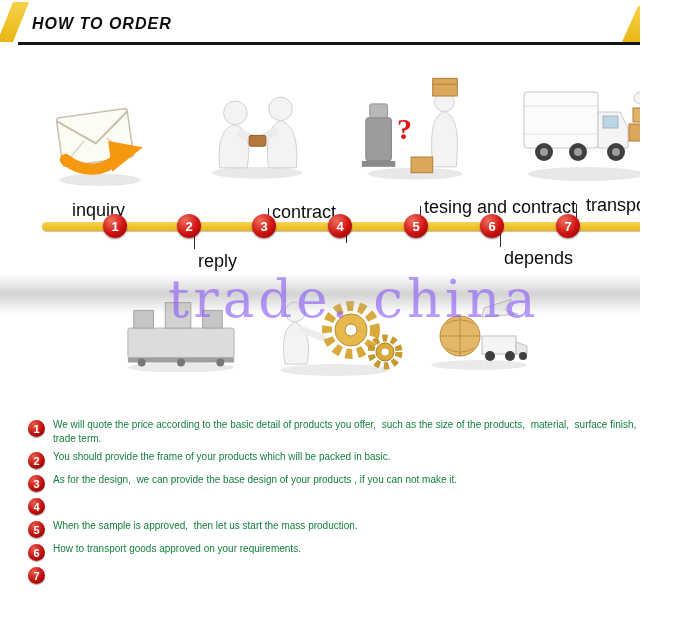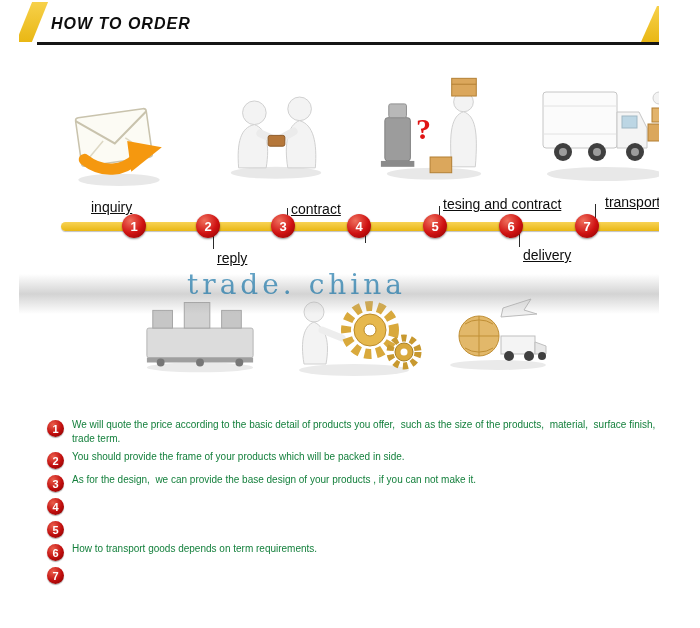--- a/index.html
+++ b/index.html
@@ -1,45 +1,45 @@
 <!DOCTYPE html>
 <html><head>
 <meta charset="utf-8">
 <style>
   html,body{margin:0;padding:0;background:#fff;}
   .canvas{
     position:relative;width:640px;height:628px;background:#ffffff;
-    font-family:"Liberation Sans",sans-serif;color:#111;overflow:hidden;margin-left:19px;
+    font-family:"Liberation Sans",sans-serif;color:#111;overflow:hidden;
   }
   
   .hdr-left-stripe{position:absolute;left:5px;top:2px;width:16px;height:40px;
     background:linear-gradient(#f7d14a,#e9b714);transform:skewX(-22deg);}
   .hdr-line{position:absolute;left:18px;top:42px;width:650px;height:3px;background:#151515;}
   .hdr-right-stripe{position:absolute;left:630px;top:6px;width:42px;height:36px;
     background:linear-gradient(#f7d14a,#e9b714);transform:skewX(-24deg);}
   .hdr-title{position:absolute;left:32px;top:15px;font-style:italic;font-weight:bold;
     font-size:16px;letter-spacing:1px;color:#0d0d0d;}
   
   .tl-bar{position:absolute;left:42px;top:222px;width:618px;height:9px;border-radius:5px;
     background:linear-gradient(#f8d355,#e9b714);box-shadow:0 1px 1px rgba(0,0,0,.25);}
   .tl-circle{position:absolute;top:214px;width:24px;height:24px;border-radius:50%;
     background:radial-gradient(circle at 35% 28%,#ef6f5c,#cf1212 55%,#870000);
     color:#fff;font-weight:bold;font-size:13px;display:flex;align-items:center;
     justify-content:center;box-shadow:0 1px 2px rgba(0,0,0,.45);}
-  .tl-label{position:absolute;font-size:14px;color:#0d0d0d;white-space:pre-line;line-height:1.25;text-decoration:underline;}
+  .tl-label{position:absolute;font-size:18px;color:#0d0d0d;white-space:pre-line;line-height:1.25;}
   .conn{position:absolute;width:1px;background:#2a2a2a;}
   
   .icon-box{position:absolute;}
   .q-mark{position:absolute;font-size:30px;font-weight:bold;color:#e01414;
     font-family:"Liberation Serif",serif;}
   
   .wm-band{position:absolute;left:0;top:274px;width:700px;height:40px;
     background:linear-gradient(to bottom,rgba(190,190,190,0),rgba(168,168,168,.5) 50%,rgba(190,190,190,0));
     pointer-events:none;}
-  .wm-text{position:absolute;left:168px;top:268px;font-size:28px;color:#0369a1;opacity:.62;
+  .wm-text{position:absolute;left:168px;top:268px;font-size:53px;color:#8b5cf6;opacity:.62;
     letter-spacing:4px;font-family:"DejaVu Serif",serif;pointer-events:none;}
   
   .notes{position:absolute;left:28px;top:418px;width:650px;}
   .note{display:flex;align-items:flex-start;gap:8px;margin-bottom:4px;}
   .note-num{flex:0 0 auto;width:17px;height:17px;border-radius:50%;margin-top:2px;
     background:radial-gradient(circle at 35% 28%,#ea5d4b,#c00d0d 55%,#7a0000);
     color:#fff;font-size:11px;font-weight:bold;display:flex;align-items:center;justify-content:center;
     box-shadow:0 1px 1px rgba(0,0,0,.35);}
   .note-text{font-size:10px;line-height:1.42;color:#15803d;white-space:pre-wrap;}
 </style>
@@ -128,21 +128,21 @@
   <div class="tl-bar"></div>
   <div class="tl-circle" style="left:103px">1</div>
   <div class="tl-circle" style="left:177px">2</div>
   <div class="tl-circle" style="left:252px">3</div>
   <div class="tl-circle" style="left:328px">4</div>
   <div class="tl-circle" style="left:404px">5</div>
   <div class="tl-circle" style="left:480px">6</div>
   <div class="tl-circle" style="left:556px">7</div>
 
   <div class="tl-label" style="left:198px;top:250px">reply</div>
-  <div class="tl-label" style="left:504px;top:247px">delivery</div>
+  <div class="tl-label" style="left:504px;top:247px">depends</div>
 
   <div class="icon-box" style="left:122px;top:292px;width:118px;height:82px">
     <svg width="118" height="82" viewBox="0 0 120 82">
       <ellipse cx="60" cy="76" rx="54" ry="5" fill="#eaeaea"></ellipse>
       <rect x="6" y="36" width="108" height="30" rx="2" fill="#dcdcdc" stroke="#b5b5b5"></rect>
       <rect x="12" y="18" width="20" height="18" fill="#c6c6c6" stroke="#a5a5a5"></rect>
       <rect x="44" y="10" width="26" height="26" fill="#d2d2d2" stroke="#a5a5a5"></rect>
       <rect x="82" y="18" width="20" height="18" fill="#c6c6c6" stroke="#a5a5a5"></rect>
       <rect x="6" y="66" width="108" height="5" fill="#9f9f9f"></rect>
       <circle cx="20" cy="71" r="4" fill="#777"></circle>
@@ -183,34 +183,35 @@
   <div class="wm-band"></div>
   <div class="wm-text">trade. china</div>
 
   <div class="notes">
     <div class="note">
       <span class="note-num">1</span>
       <span class="note-text">We will quote the price according to the basic detail of products you offer,  such as the size of the products,  material,  surface finish,  and the trade term.</span>
     </div>
     <div class="note">
       <span class="note-num">2</span>
-      <span class="note-text">You should provide the frame of your products which will be packed in side.</span>
+      <span class="note-text">You should provide the frame of your products which will be packed in basic.</span>
     </div>
     <div class="note">
       <span class="note-num">3</span>
       <span class="note-text">As for the design,  we can provide the base design of your products , if you can not make it.</span>
     </div>
     <div class="note">
       <span class="note-num">4</span>
     </div>
     <div class="note">
       <span class="note-num">5</span>
+      <span class="note-text">When the sample is approved,  then let us start the mass production.</span>
     </div>
     <div class="note">
       <span class="note-num">6</span>
-      <span class="note-text">How to transport goods depends on term requirements.</span>
+      <span class="note-text">How to transport goods approved on your requirements.</span>
     </div>
     <div class="note">
       <span class="note-num">7</span>
     </div>
   </div>
 
 </div>
 
 </body></html>

